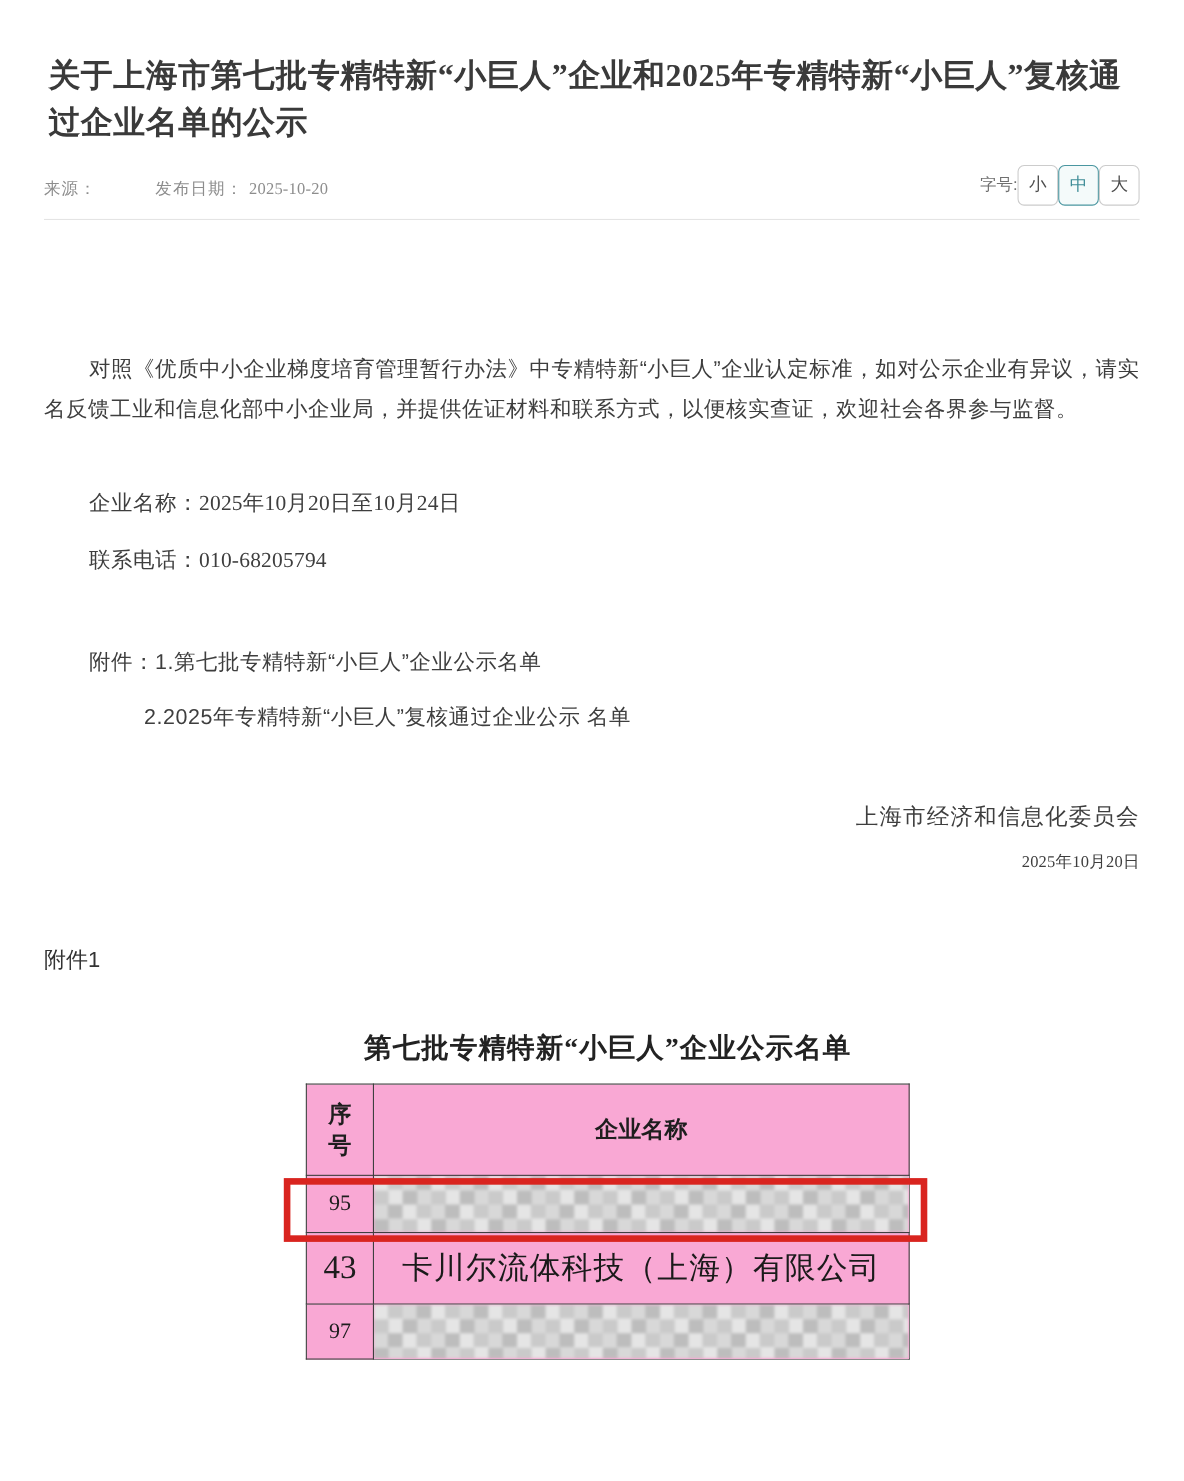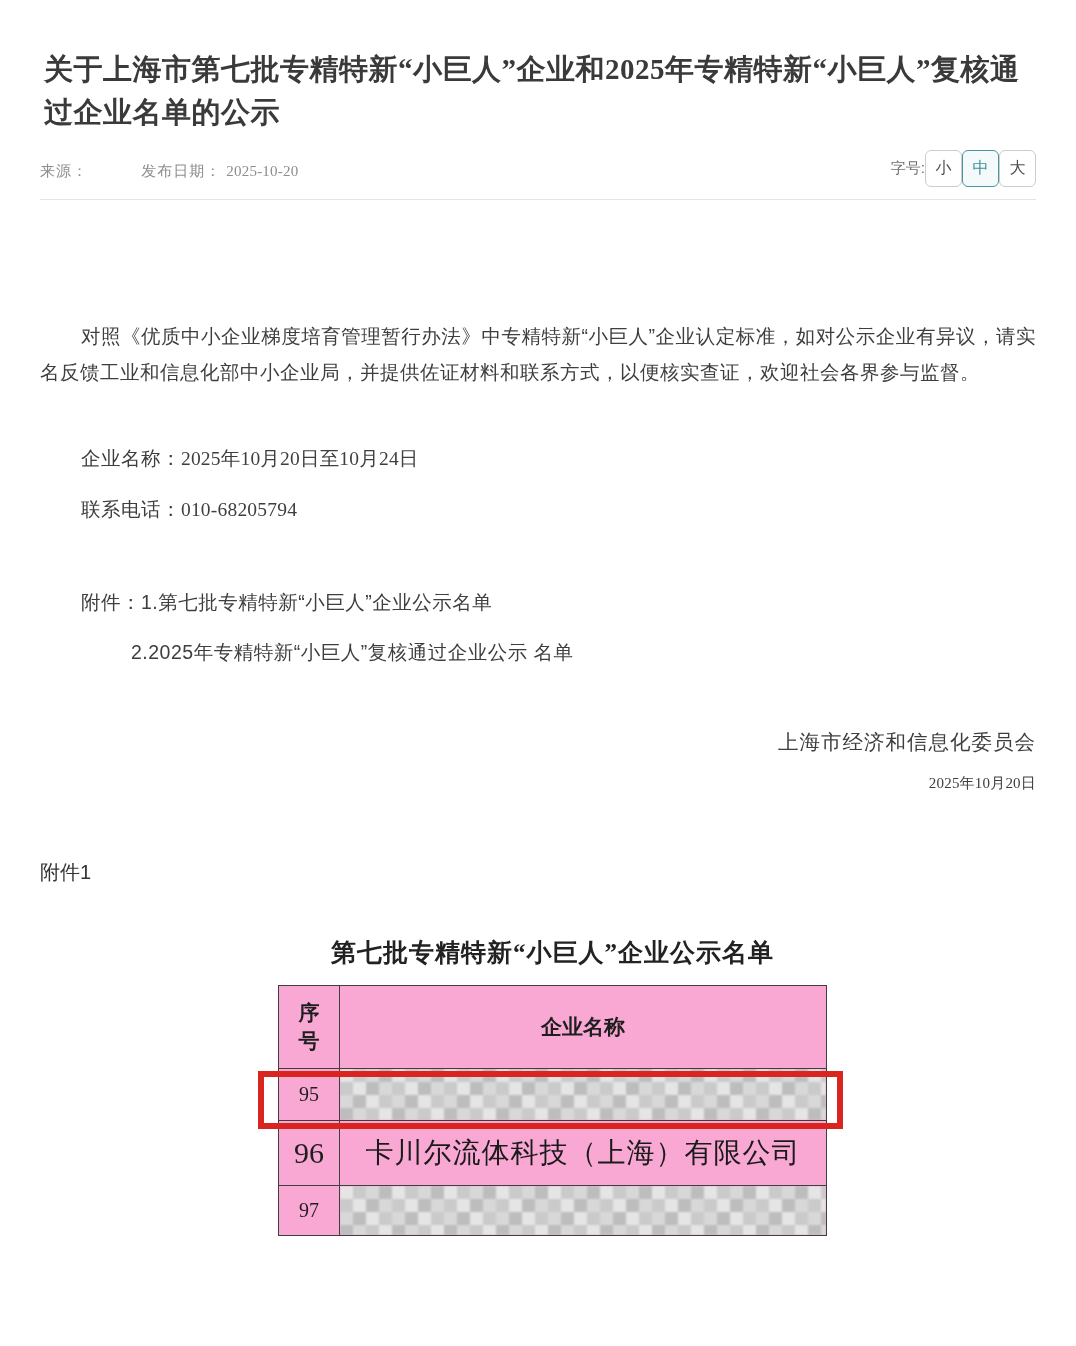--- a/index.html
+++ b/index.html
@@ -220,21 +220,21 @@
         <th class="col-no">序号</th>
         <th>企业名称</th>
       </tr>
       <tr class="row-95">
         <td class="cell-no">95</td>
         <td class="cell-redacted">
           <div class="mosaic"></div>
         </td>
       </tr>
       <tr class="row-96">
-        <td class="cell-no">96</td>
+        <td class="cell-no">43</td>
         <td class="cell-name-hl">卡川尔流体科技（上海）有限公司</td>
       </tr>
       <tr class="row-97">
         <td class="cell-no">97</td>
         <td class="cell-redacted">
           <div class="mosaic"></div>
         </td>
       </tr>
     </tbody>
       </table>

